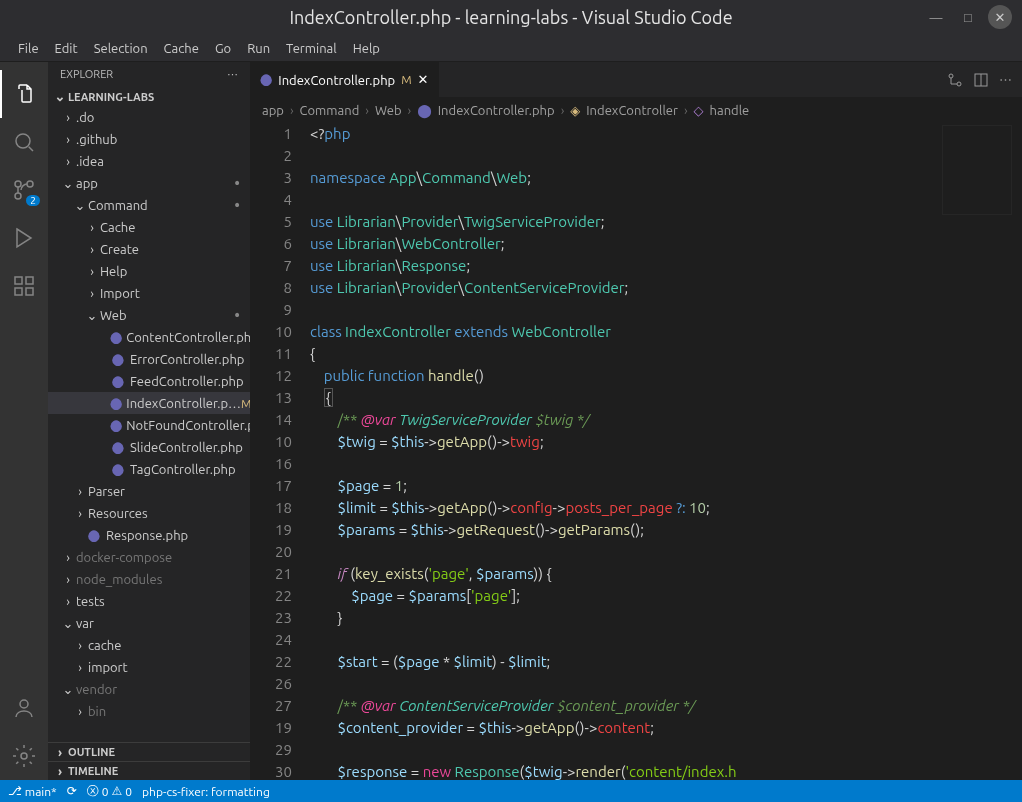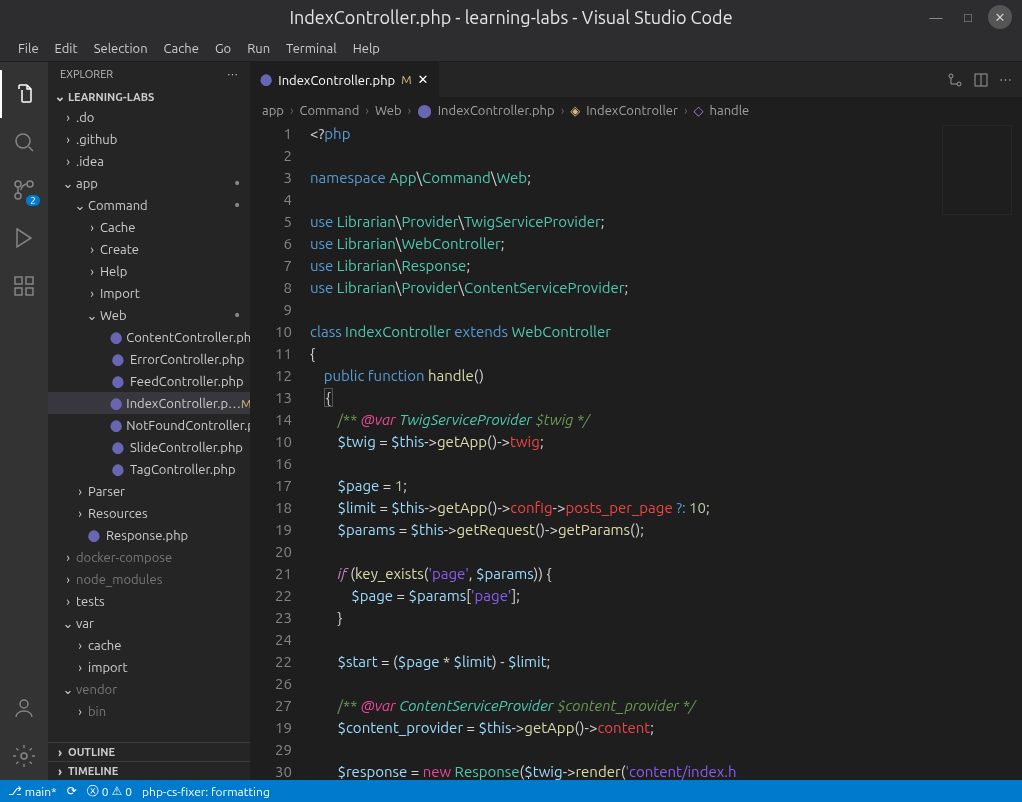--- a/index.html
+++ b/index.html
@@ -48,21 +48,21 @@
 .code-area { flex: 1; display: flex; font-family: 'Consolas', 'Courier New', monospace; font-size: 15px; line-height: 22px; overflow: hidden; position: relative;}
 .gutter { width: 60px; text-align: right; padding-right: 18px; color: #858585; user-select: none; }
 .code { flex: 1; white-space: pre; color: #d4d4d4; overflow: hidden;}
 
 .minimap { position: absolute; right: 10px; top: 2px; width: 70px; height: 90px; background: linear-gradient(#1e1e1e, #1e1e1e); opacity: 0.7; border: 1px solid #2a2a2a;}
 
 .tok-kw { color: #569cd6; }
 .tok-ns { color: #4ec9b0; }
 .tok-var { color: #9cdcfe; }
 .tok-func { color: #dcdcaa; }
-.tok-str { color: #8b5cf6; }
+.tok-str { color: #84cc16; }
 .tok-num { color: #b5cea8; }
 .tok-comment { color: #6a9955; }
 .tok-doc { color: #ec4899; font-style: italic; }
 .tok-doctype { color: #4ec9b0; font-style: italic; }
 .tok-docvar { color: #6a9955; font-style: italic; }
 .tok-op { color: #d4d4d4; }
 .tok-prop { color: #ef4444; }
 .tok-if { color: #c586c0; font-style: italic;}
 .tok-new { color: #ec4899; }
 

